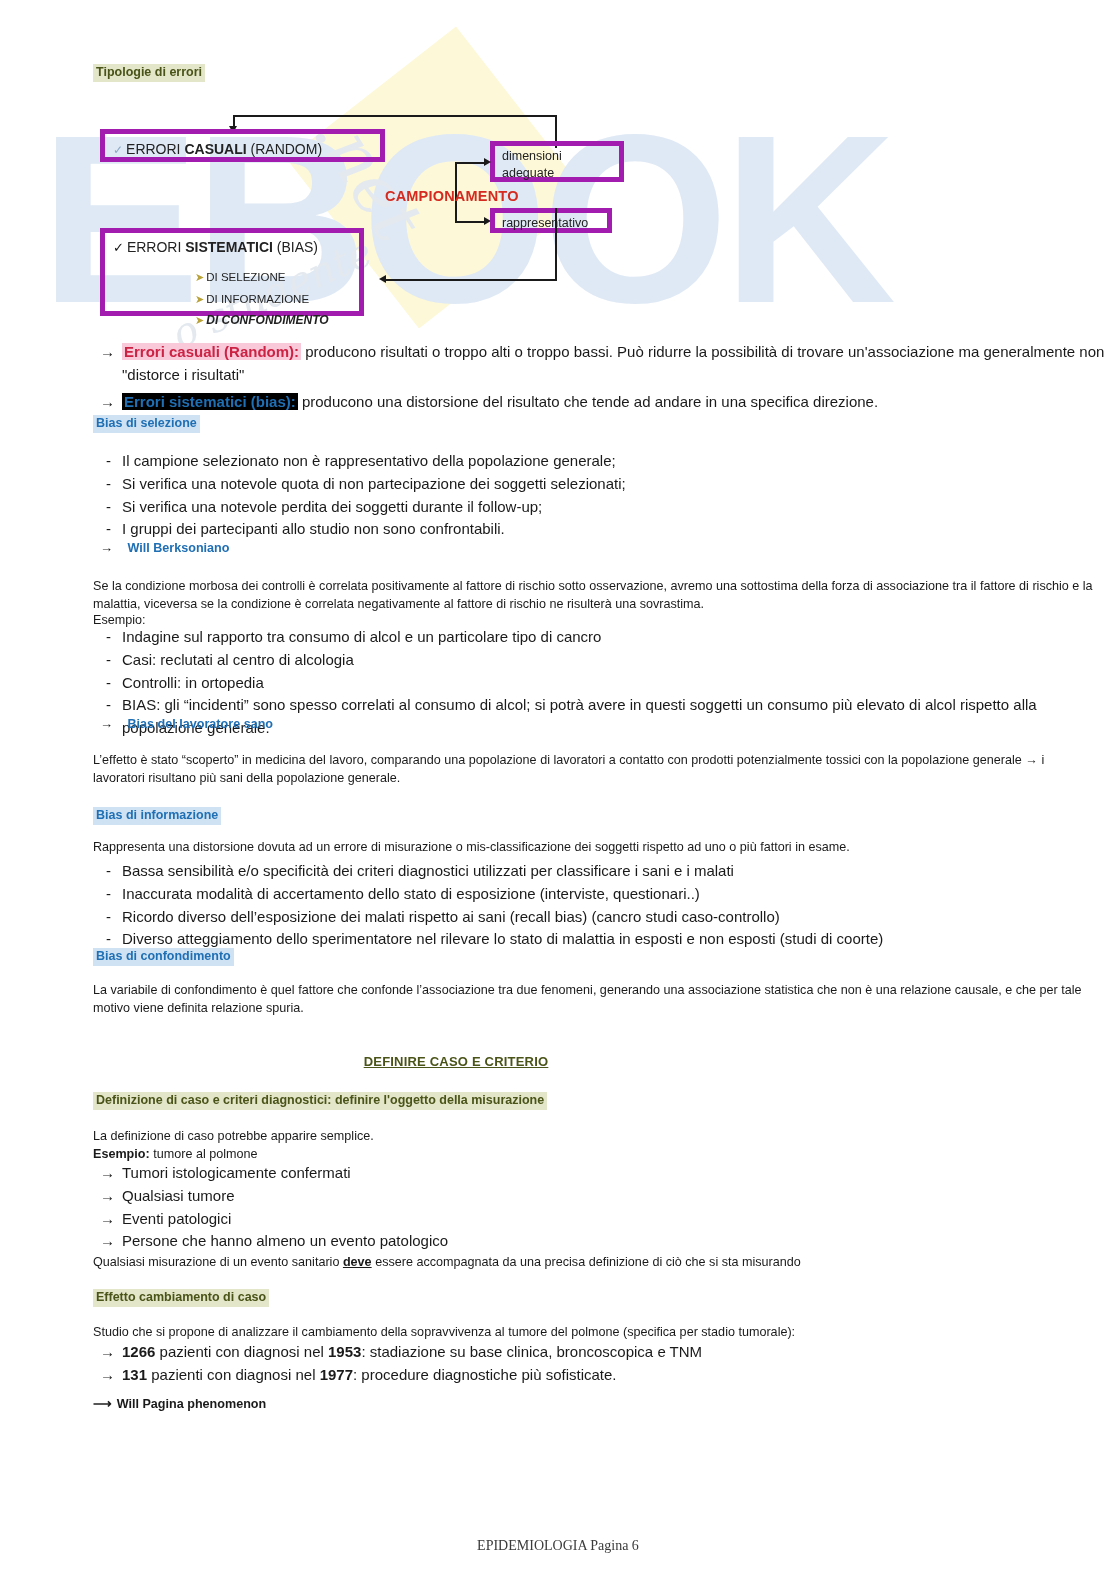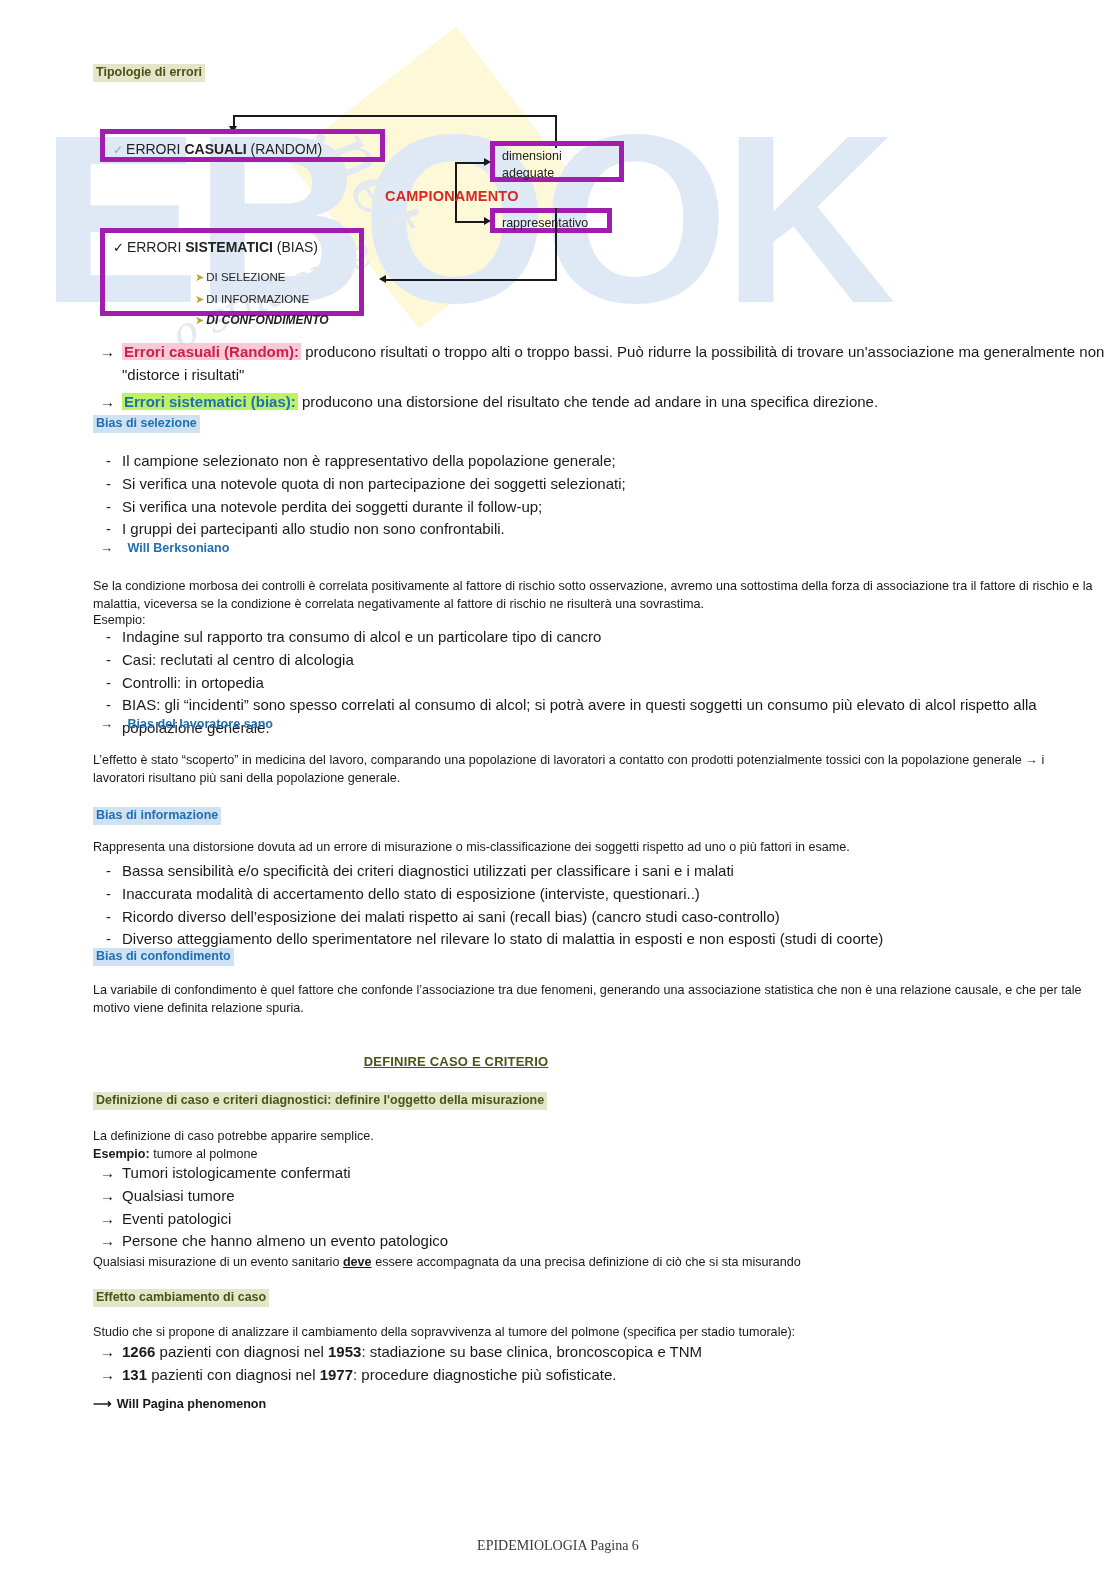--- a/index.html
+++ b/index.html
@@ -86,21 +86,21 @@
     display: inline-block;
     line-height: 1.25;
   }
   .hl-pink {
     background: #f9c9da;
     color: #cc2244;
     font-weight: bold;
     padding: 0 2px;
   }
   .hl-blue-inline {
-    background: #bef264;
+    background: #000000;
     color: #1f6fb4;
     font-weight: bold;
     padding: 0 2px;
   }
 
   .center-head {
     width: 912px;
     text-align: center;
     color: #4a5318;
     font-weight: bold;

